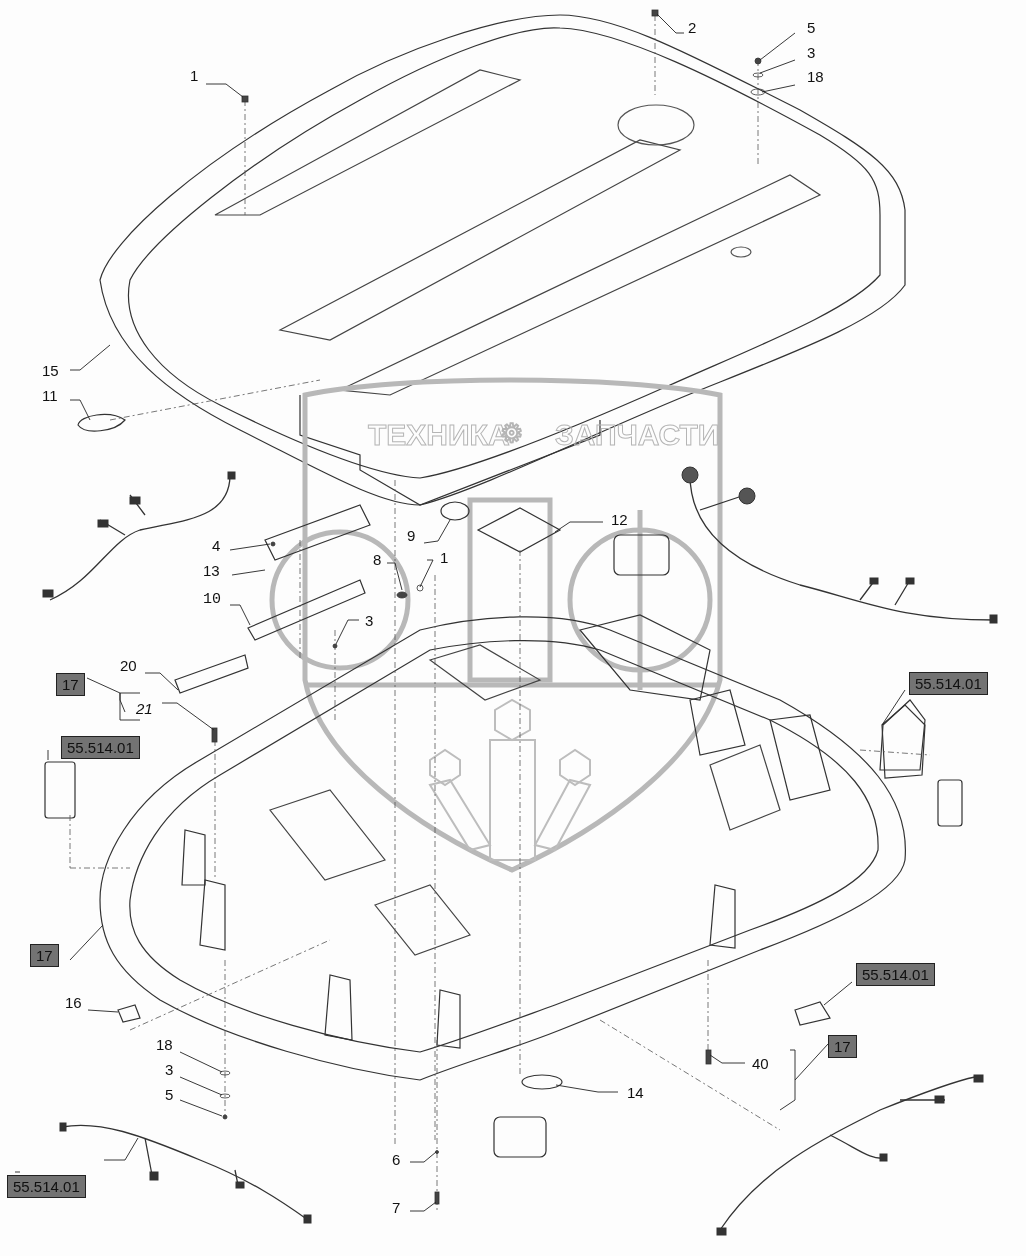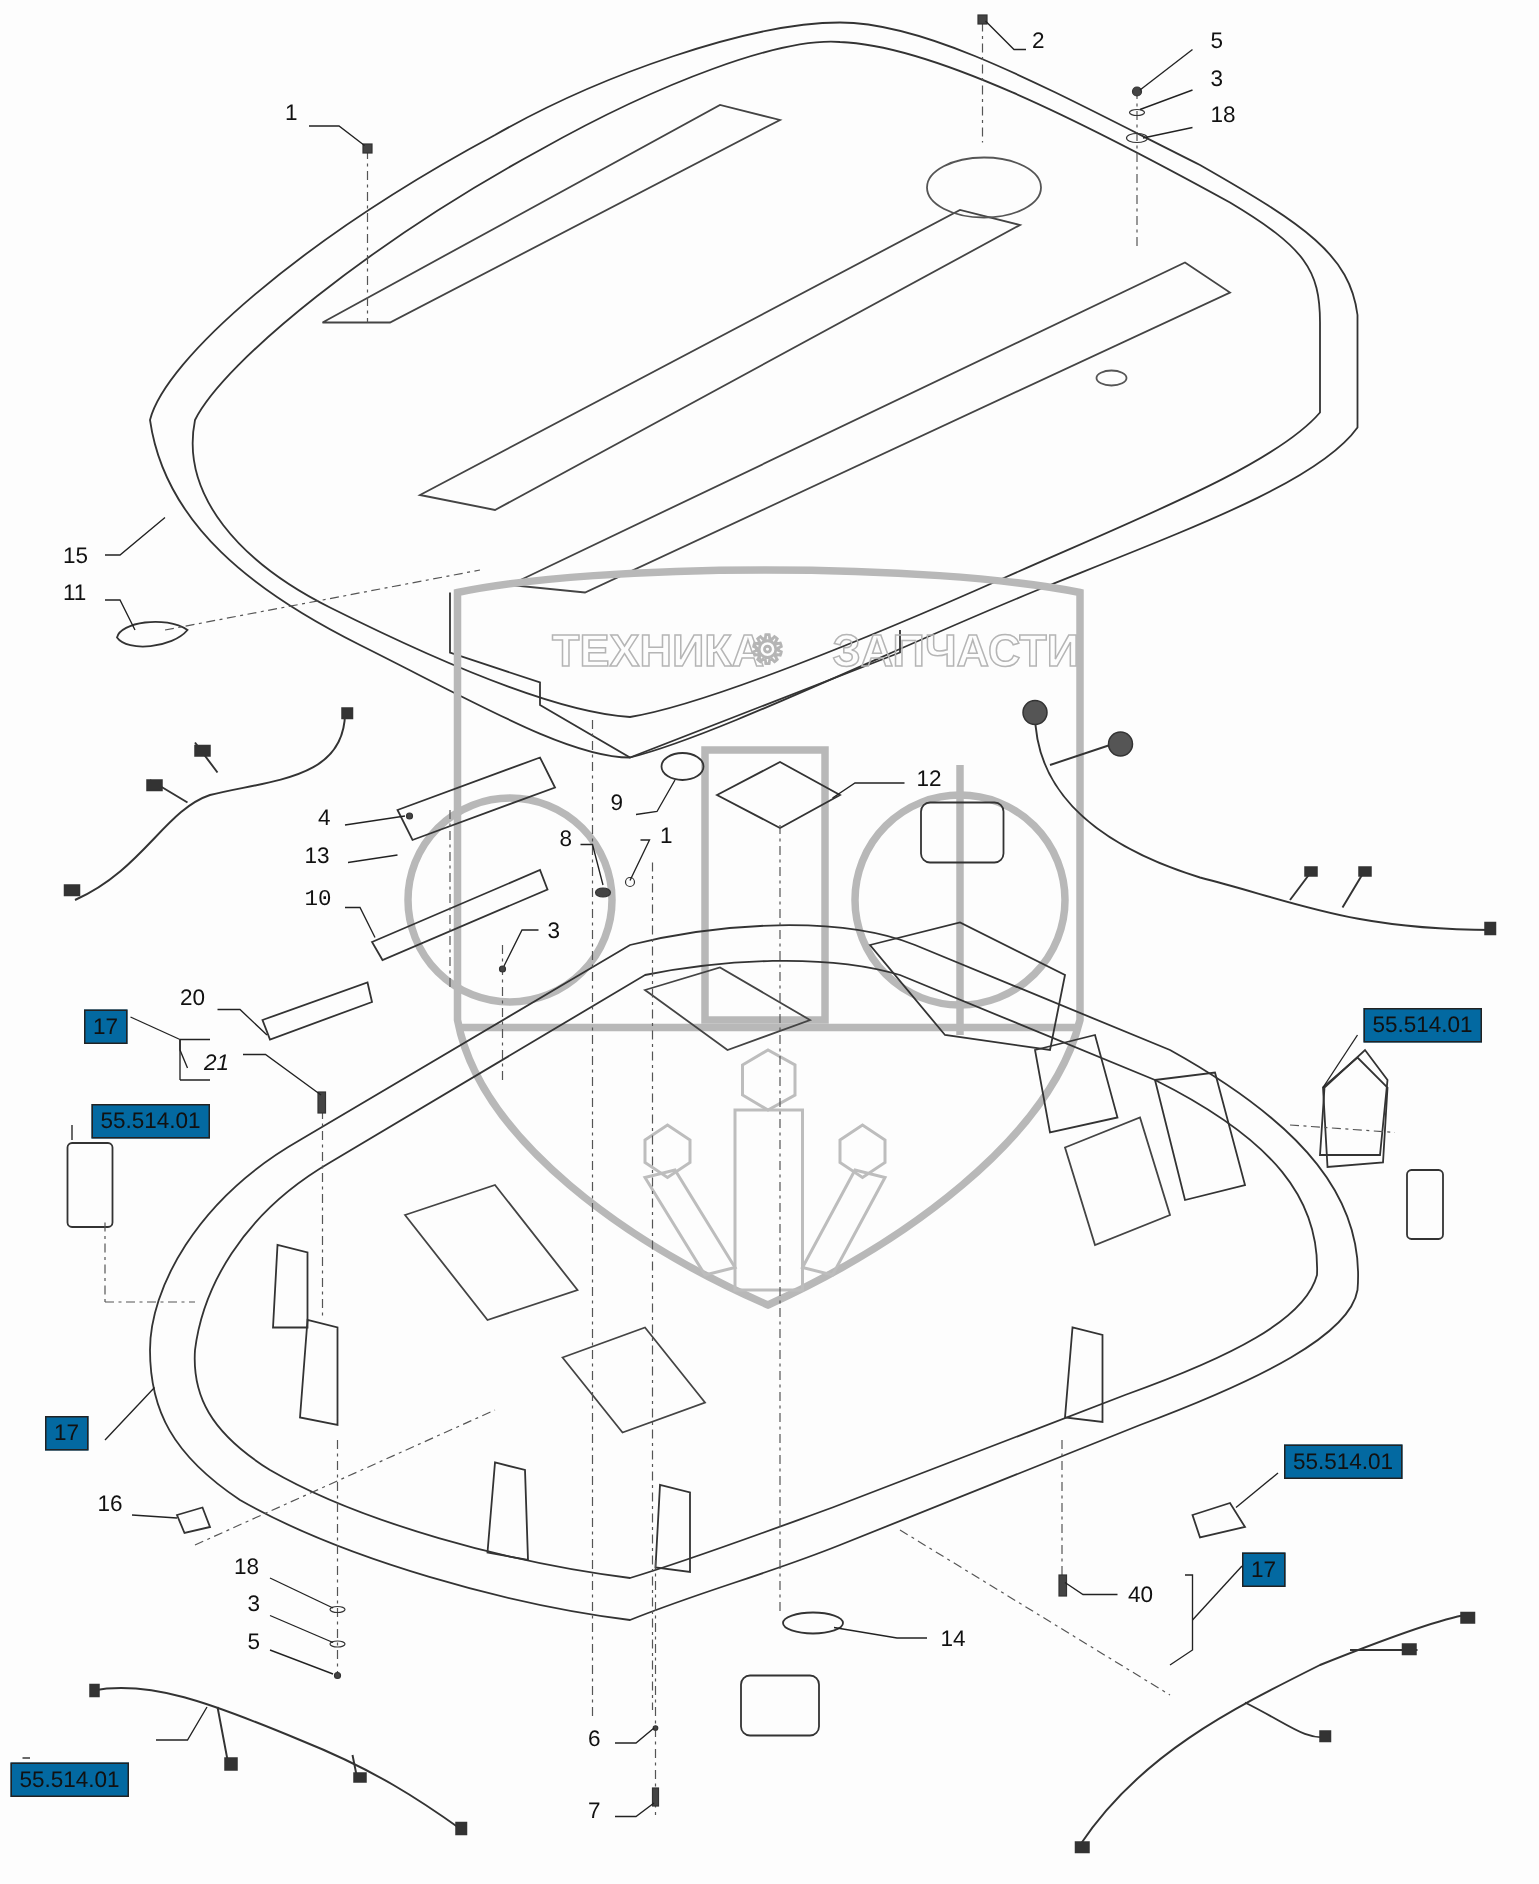--- a/index.html
+++ b/index.html
@@ -1,19 +1,19 @@
 <!DOCTYPE html>
 <html><head>
 <meta charset="utf-8">
 <style>
   html, body { margin: 0; padding: 0; background: #ffffff; }
   #canvas { position: relative; width: 1026px; height: 1256px; background: #fdfdfd; overflow: hidden; font-family: "Liberation Sans", sans-serif; }
   svg { position: absolute; left: 0; top: 0; }
   .lbl { position: absolute; font-size: 15px; color: #111; line-height: 1; white-space: nowrap; }
-  .box { position: absolute; border: 1px solid #222; background: #0369a1; font-size: 15px; color: #111; padding: 3px 5px; line-height: 1; white-space: nowrap; }
+  .box { position: absolute; border: 1px solid #222; background: #737373; font-size: 15px; color: #111; padding: 3px 5px; line-height: 1; white-space: nowrap; }
   .wm-text { position: absolute; font-size: 30px; font-weight: bold; color: transparent; -webkit-text-stroke: 1px #b5b5b5; letter-spacing: 0px; white-space: nowrap; }
 </style>
 </head>
 <body>
 
 <div id="canvas">
 
   <svg width="1026" height="1256" viewBox="0 0 1026 1256">
     <g fill="none" stroke="#333" stroke-width="1.2">
 

